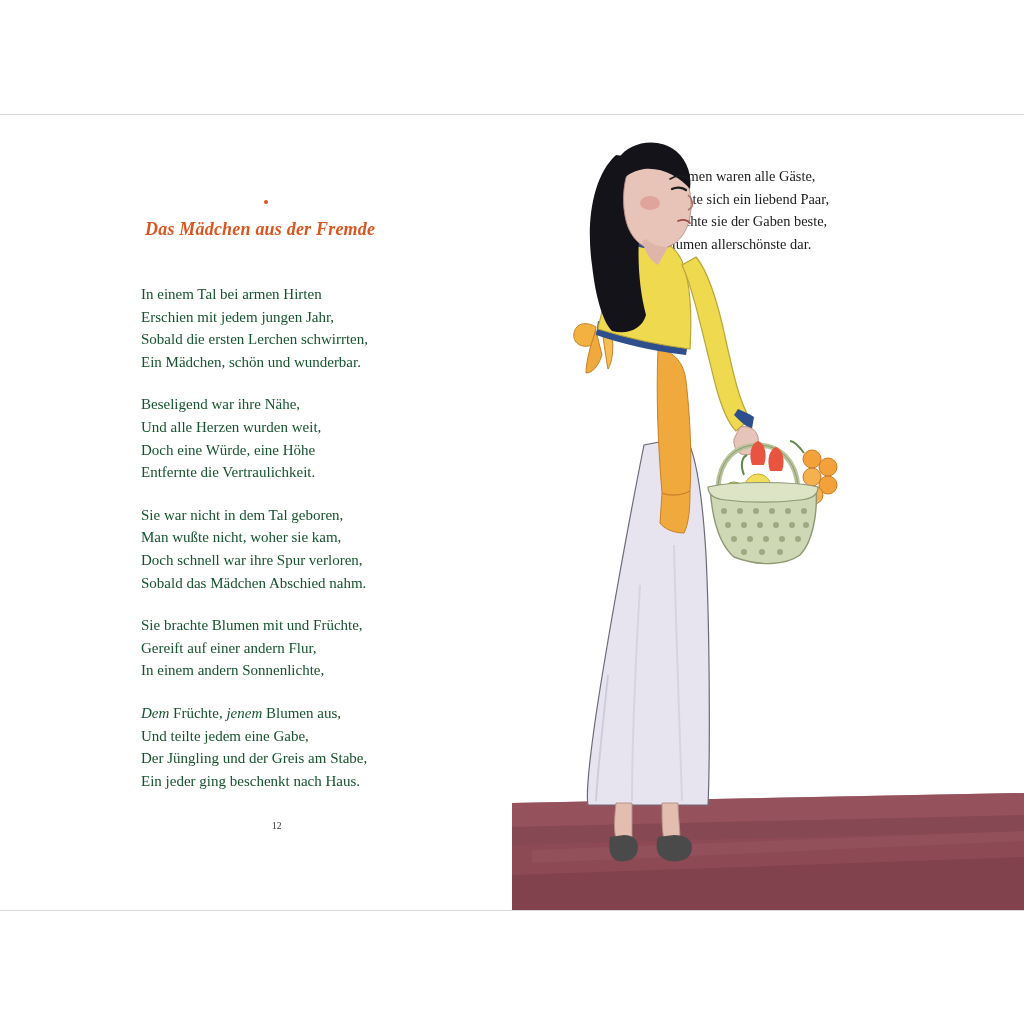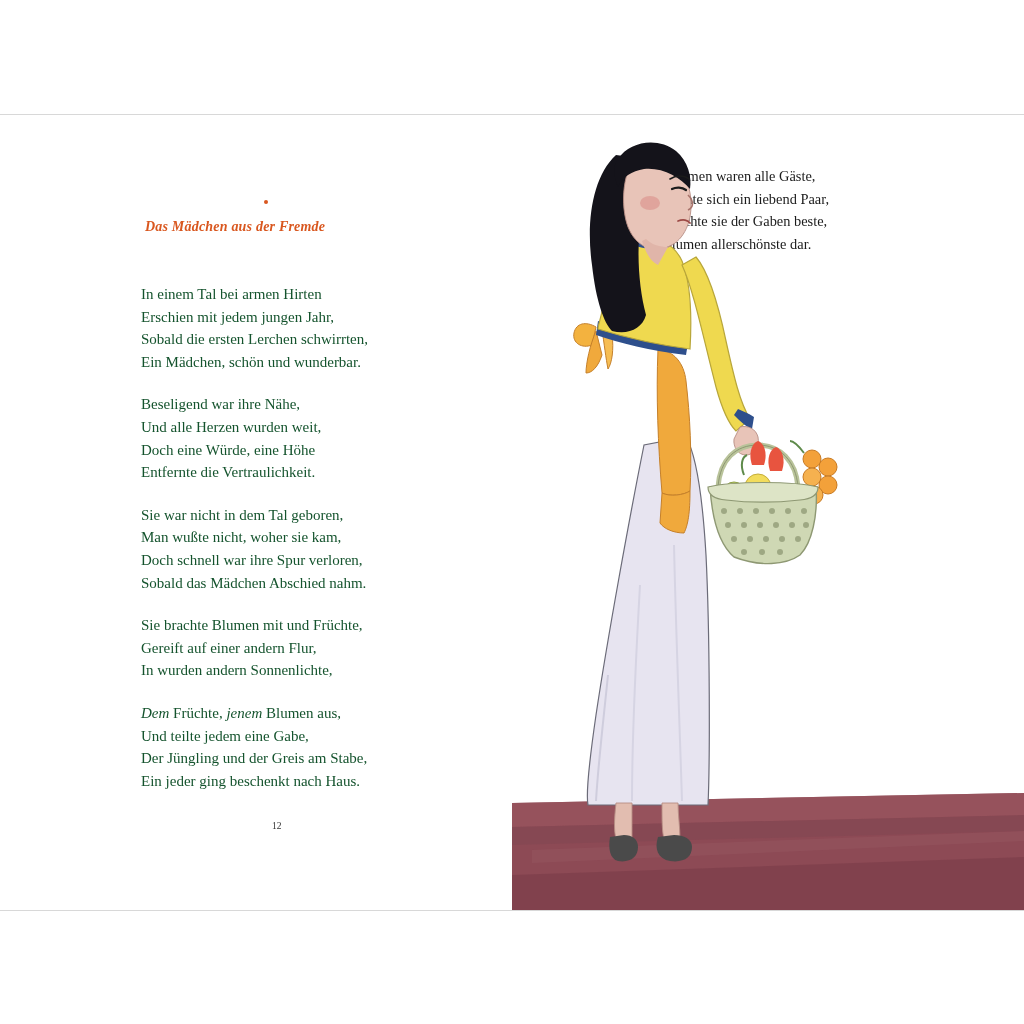--- a/index.html
+++ b/index.html
@@ -47,21 +47,21 @@
   }
 
   #poem-title {
     position: absolute;
     left: 145px;
     top: 104px;
     width: 340px;
     font-family: "Liberation Serif", serif;
     font-style: italic;
     font-weight: bold;
-    font-size: 14px;
+    font-size: 18px;
     color: #d9571f;
     letter-spacing: 0.2px;
   }
 
   #poem-body {
     position: absolute;
     left: 141px;
     top: 168px;
     width: 300px;
     font-family: "Liberation Serif", serif;
@@ -144,21 +144,21 @@
         </div>
         <div class="stanza">
           <div class="line">Sie war nicht in dem Tal geboren,</div>
           <div class="line">Man wußte nicht, woher sie kam,</div>
           <div class="line">Doch schnell war ihre Spur verloren,</div>
           <div class="line">Sobald das Mädchen Abschied nahm.</div>
         </div>
         <div class="stanza">
           <div class="line">Sie brachte Blumen mit und Früchte,</div>
           <div class="line">Gereift auf einer andern Flur,</div>
-          <div class="line">In wurden andern Sonnenlichte,</div>
+          <div class="line">In einem andern Sonnenlichte,</div>
         </div>
         <div class="stanza">
           <div class="line"><i>Dem</i><span> Früchte, </span><i>jenem</i><span> Blumen aus,</span></div>
           <div class="line">Und teilte jedem eine Gabe,</div>
           <div class="line">Der Jüngling und der Greis am Stabe,</div>
           <div class="line">Ein jeder ging beschenkt nach Haus.</div>
         </div>
       </div>
 
     <div id="folio">12</div>

